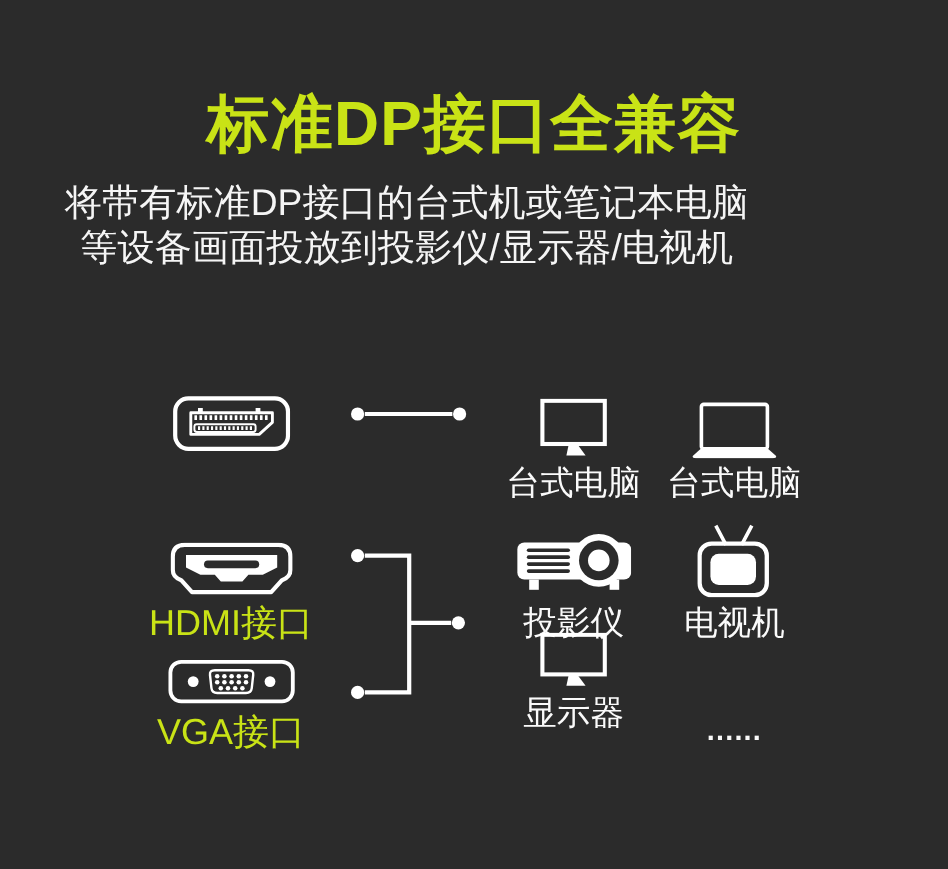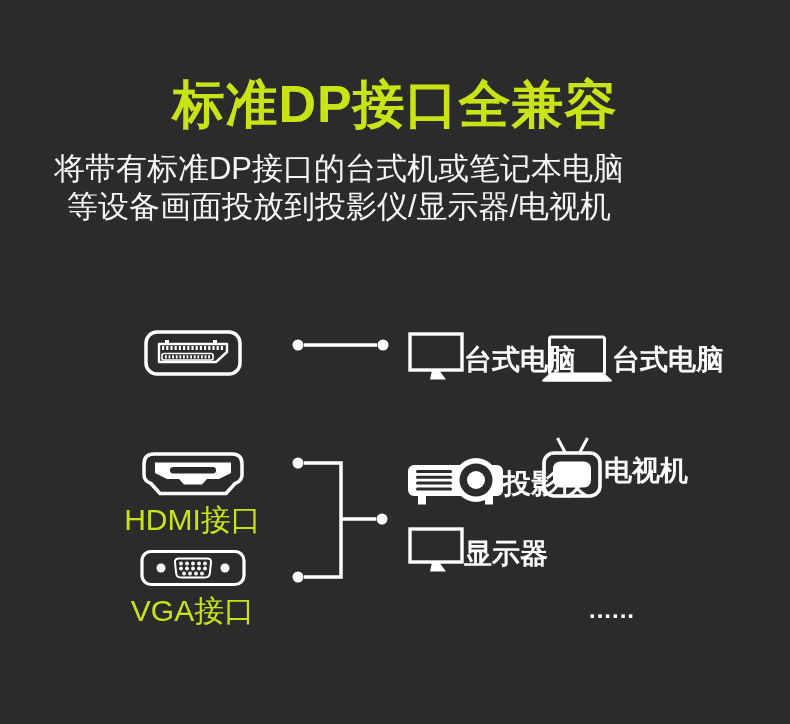--- a/index.html
+++ b/index.html
@@ -47,21 +47,21 @@
   .port-label{
     color:var(--accent-green);
     font-size:30px;
     line-height:1;
     margin-top:9px;
     white-space:nowrap;
   }
   .device-item{
     position:absolute;
     width:140px;
-    display:flex;align-items:center;font-weight:bold;
+    display:flex;flex-direction:column;align-items:center;
   }
   .device-item .icon-box{display:flex;align-items:flex-end;justify-content:center;}
   .device-label{
     color:#fafafa;
     font-size:28px;
     line-height:1;
     margin-top:7px;
     white-space:nowrap;
   }
   .ellipsis{
@@ -172,21 +172,21 @@
   <div class="device-item" style="left:542px;top:330px;">
     <div class="icon-box" style="height:52px;">
       <svg width="70" height="47" viewBox="0 0 70 47">
         <rect x="7.5" y="2" width="55" height="37" rx="2" fill="none" stroke="#fff" stroke-width="3"></rect>
         <path d="M7 39 H63 L70 45.2 Q70 46.8 67 46.8 H3 Q0 46.8 0 45.2 Z" fill="#fff"></path>
       </svg>
     </div>
     <div class="device-label">台式电脑</div>
   </div>
 
-  <div class="device-item" style="left:408px;top:450px;align-items:center;">
+  <div class="device-item" style="left:408px;top:437px;align-items:center;">
     <div class="icon-box" style="height:61px;">
       <svg width="95" height="53" viewBox="0 0 95 53">
         <rect x="0" y="7" width="95" height="31" rx="6" fill="#fff"></rect>
         <circle cx="68" cy="22" r="22" fill="#fff"></circle>
         <circle cx="68" cy="22" r="16.5" fill="#2b2b2b"></circle>
         <circle cx="68" cy="22" r="9" fill="#fff"></circle>
         <g fill="#2b2b2b">
           <rect x="8" y="12" width="36" height="3" rx="1.5"></rect>
           <rect x="8" y="17.8" width="36" height="3" rx="1.5"></rect>
           <rect x="8" y="23.6" width="36" height="3" rx="1.5"></rect>

